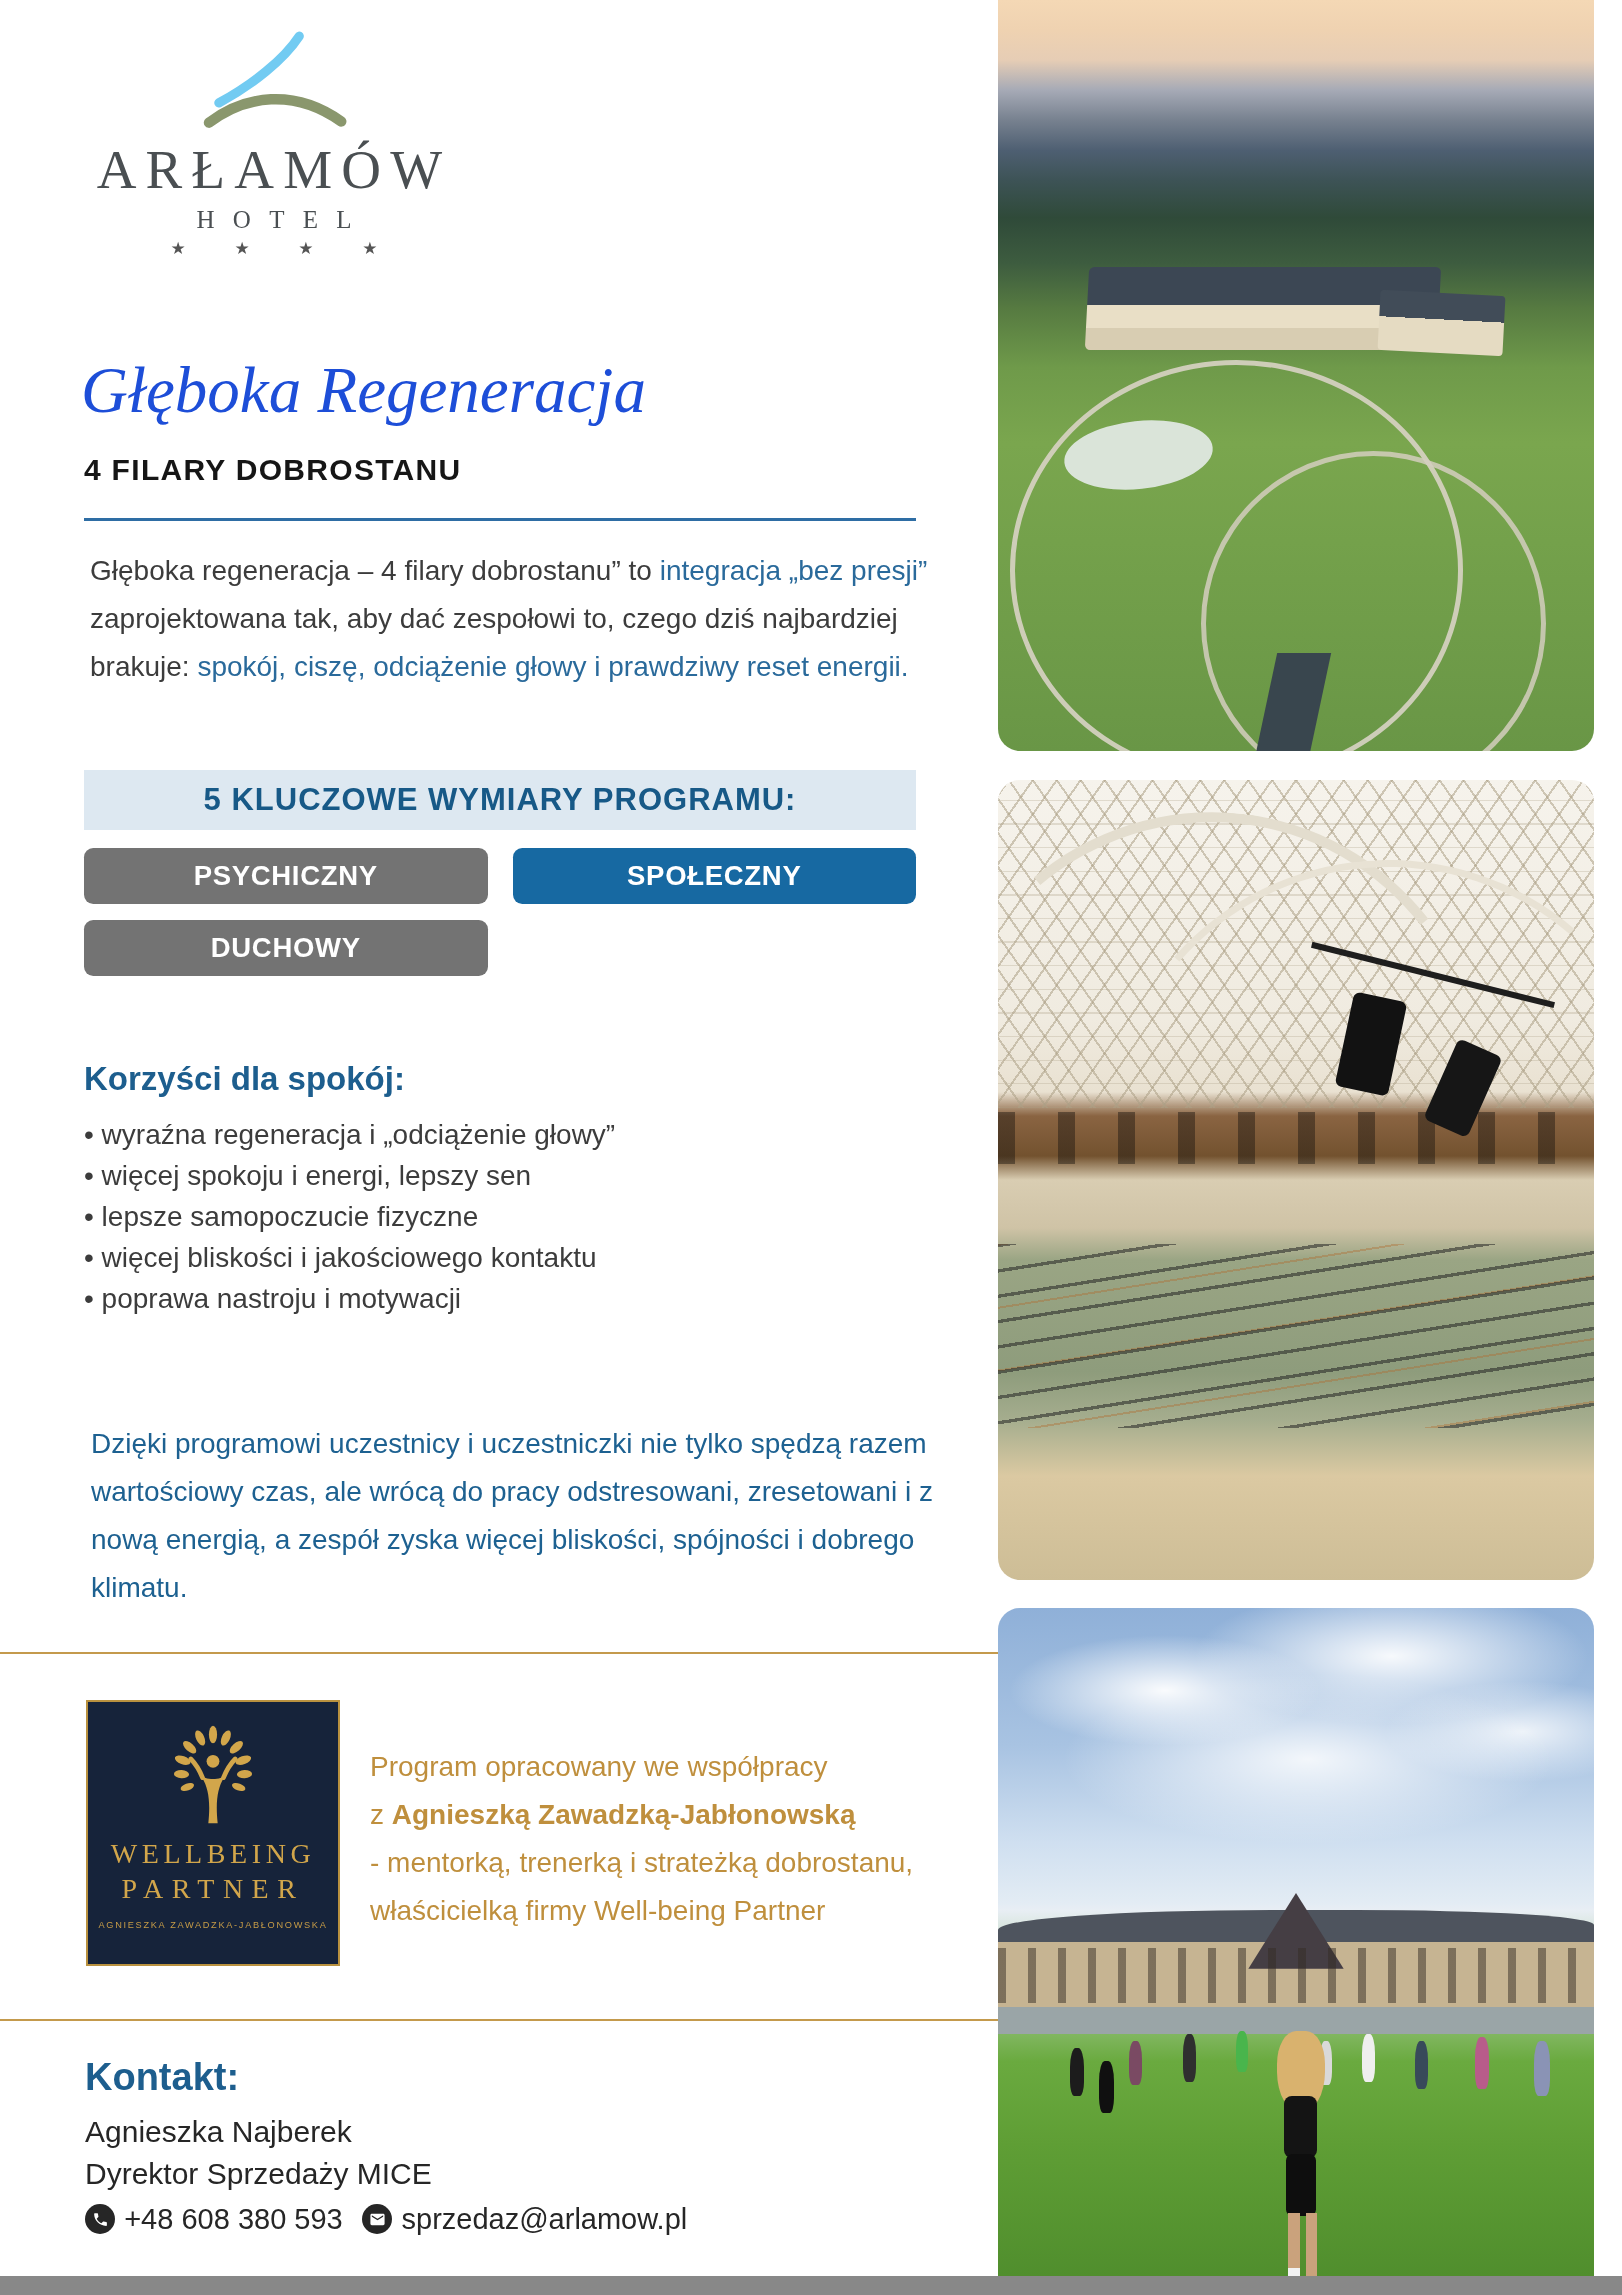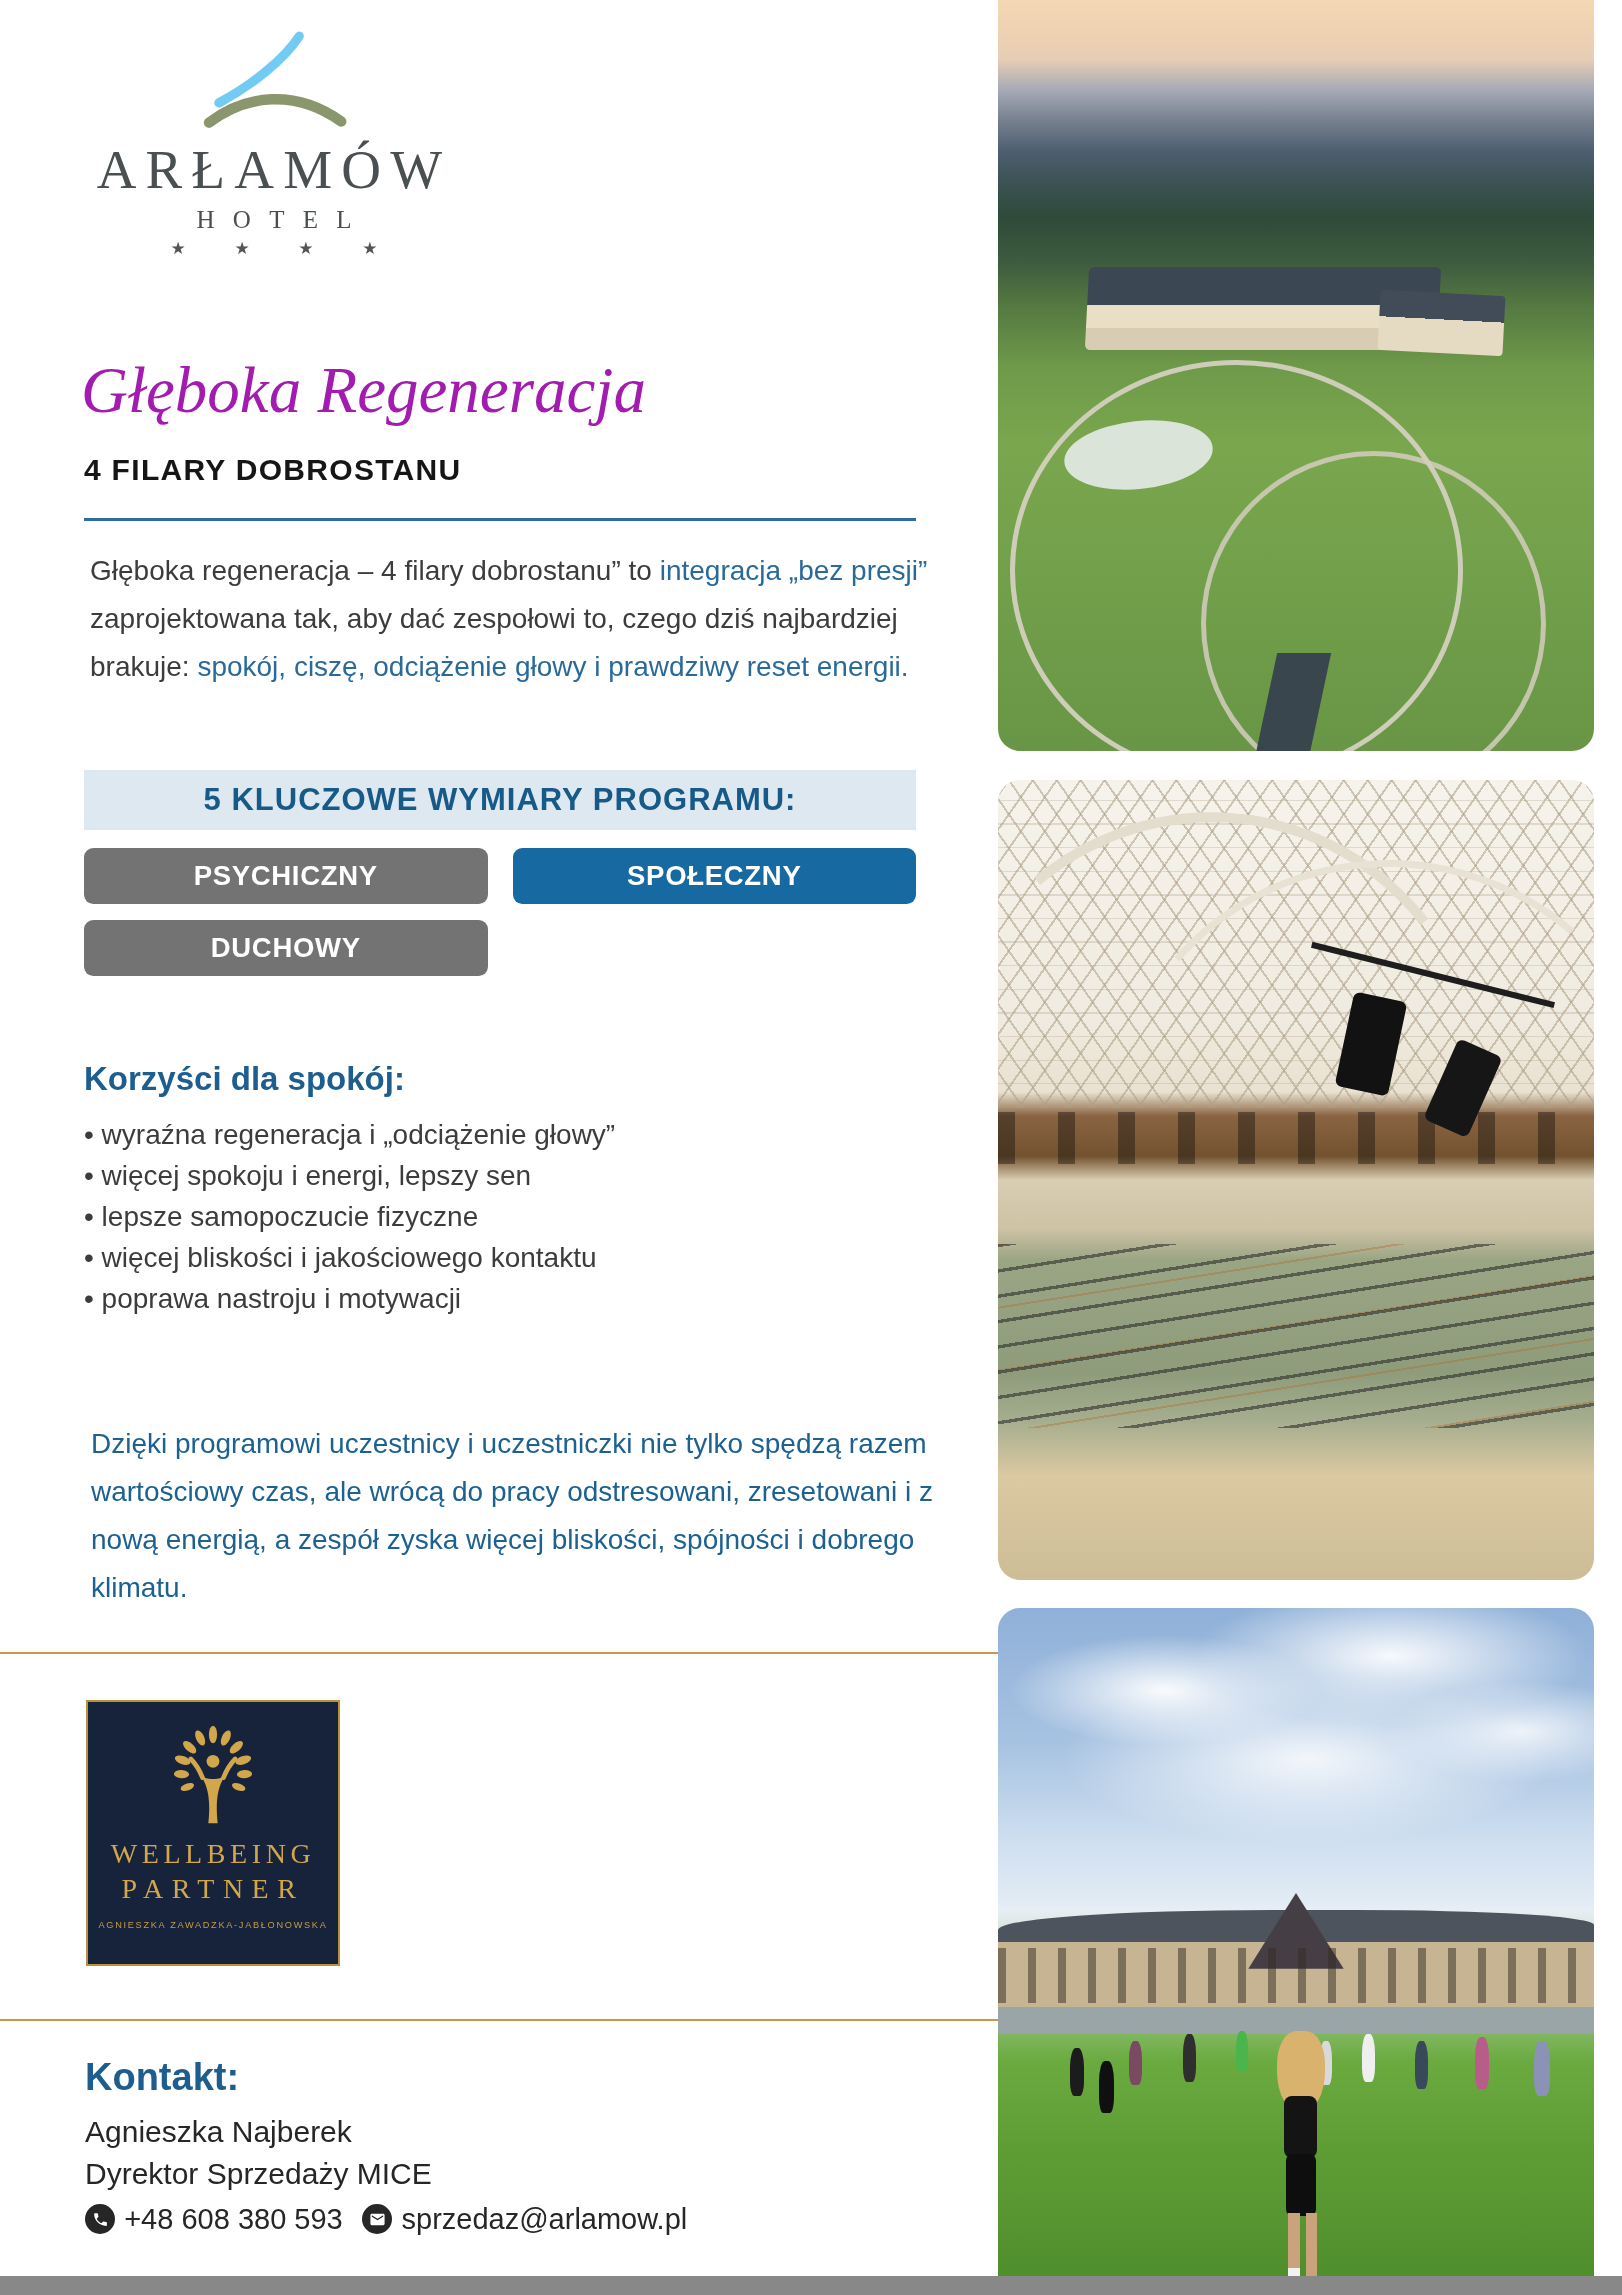--- a/index.html
+++ b/index.html
@@ -10,21 +10,21 @@
   .abs{position:absolute;}
 
   
   .logo-block{left:84px; top:30px; width:380px; text-align:center; color:#4d4d4d;}
   .logo-swoosh{display:block; margin:0 auto 2.6px auto;}
   .logo-name{font-family:"Liberation Serif",serif; font-size:55px; letter-spacing:9.2px; color:#4a4f52; white-space:nowrap;}
   .logo-hotel{font-family:"Liberation Serif",serif; font-size:25px; letter-spacing:18.3px; padding-left:18.3px; margin-top:5.2px; color:#4a4f52;}
   .logo-stars{font-size:17px; letter-spacing:22px; padding-left:22px; margin-top:3.9px; color:#555;}
 
   
-  .title{left:81px; top:353px; font-family:"Liberation Serif",serif; font-style:italic; font-size:65px; color:#a21caf; white-space:nowrap;text-align:right;}
+  .title{left:81px; top:353px; font-family:"Liberation Serif",serif; font-style:italic; font-size:65px; color:#1d4ed8; white-space:nowrap;text-align:right;}
   .subtitle{left:84px; top:453px; font-size:30px; font-weight:bold; letter-spacing:1.3px; color:#161616; white-space:nowrap;}
   .rule-blue{left:84px; top:518px; width:832px; height:2.6px; background:#2e6da4;}
 
   .intro{left:90px; top:547px; width:845px; font-size:28px; line-height:48px; color:#3c3c3c;}
   .hl{color:#2a6a9b;}
 
   
   .banner{left:84px; top:770px; width:832px; height:60px; background:#dde8f1; color:#175987;
           font-size:31px; font-weight:bold; letter-spacing:1px; text-align:center; line-height:60px;}
   .btn-grid{left:84px; top:848px; width:832px; display:grid; grid-template-columns:1fr 1fr; column-gap:25px; row-gap:15.7px;}
@@ -180,20 +180,26 @@
         <ellipse cx="134" cy="86" rx="7" ry="13" transform="rotate(88 134 86)" stroke="none"></ellipse>
         <ellipse cx="36" cy="108" rx="6" ry="12" transform="rotate(-110 36 108)" stroke="none"></ellipse>
         <ellipse cx="124" cy="108" rx="6" ry="12" transform="rotate(110 124 108)" stroke="none"></ellipse>
       </g>
     </svg>
     <div class="wp-line1">WELLBEING</div>
     <div class="wp-line2">PARTNER</div>
     <div class="wp-line3">AGNIESZKA ZAWADZKA-JABŁONOWSKA</div>
   </div>
 
+  <div class="abs partner-text">
+    <p>Program opracowany we współpracy</p>
+    <p><span>z </span><strong>Agnieszką Zawadzką-Jabłonowską</strong></p>
+    <p>- mentorką, trenerką i strateżką dobrostanu,</p>
+    <p>właścicielką firmy Well-being Partner</p>
+  </div>
 
   <div class="abs gold-line gl2"></div>
 
   <section class="abs contact">
     <h3>Kontakt:</h3>
     <div class="c-line">Agnieszka Najberek</div>
     <div class="c-line">Dyrektor Sprzedaży MICE</div>
     <div class="c-row">
       <span class="circle-icon">
         <svg width="17" height="17" viewBox="0 0 24 24">

